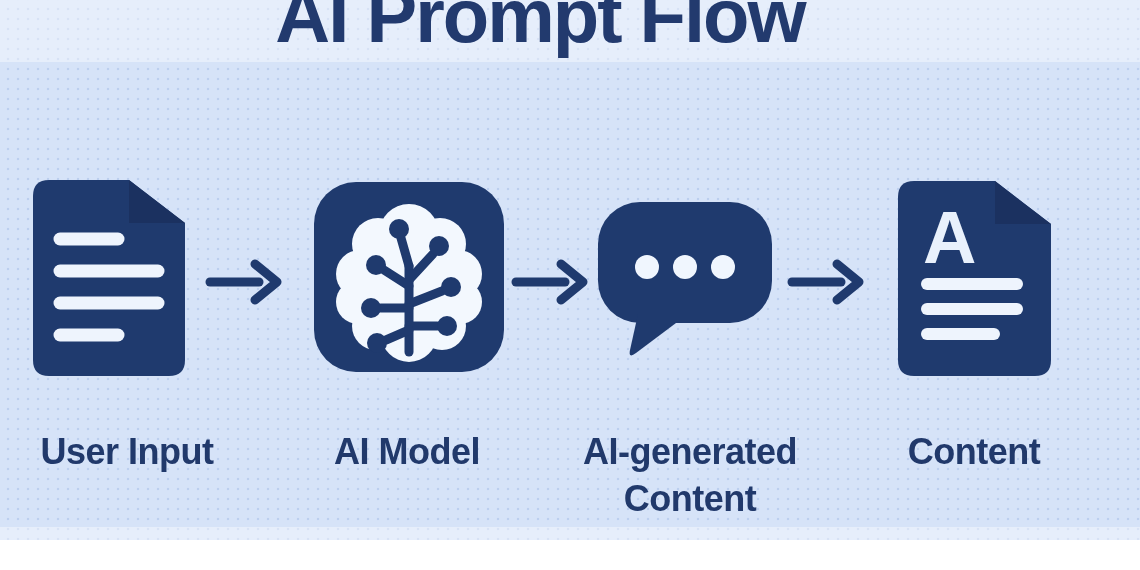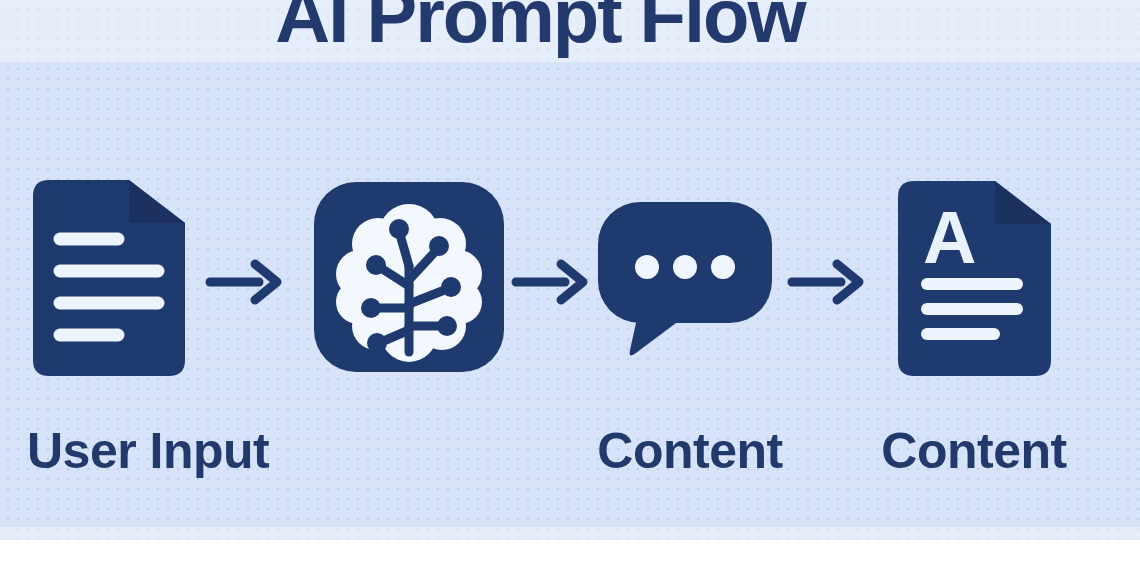--- a/index.html
+++ b/index.html
@@ -16,21 +16,21 @@
   .band.bottom{bottom:0;height:13px;}
   .title{
     position:absolute;top:-24px;left:0;width:1140px;margin:0;
     text-align:center;font-size:76px;line-height:80px;font-weight:bold;
     letter-spacing:-2px;color:#223a6e;transform:translateX(-30px);
     white-space:nowrap;
   }
   .icon{position:absolute;}
   .step-label{
     position:absolute;top:428px;text-align:center;
-    font-size:50px;line-height:47px;font-weight:bold;color:#21396b;
+    font-size:36px;line-height:47px;font-weight:bold;color:#21396b;
     letter-spacing:-0.5px;white-space:nowrap;
   }
   .arrow{position:absolute;top:254px;}
 </style>
 </head>
 <body>
 
 <div class="canvas">
 
   <div class="band top"></div>
@@ -113,20 +113,24 @@
     <polygon points="97,0 153,43 97,43" fill="#1b3160"></polygon>
     <text x="25" y="82" font-family="Liberation Sans, sans-serif" font-size="74" font-weight="bold" fill="#e9f1fc">A</text>
     <line x1="29" y1="103" x2="119" y2="103" stroke="#eef4fd" stroke-width="12" stroke-linecap="round"></line>
     <line x1="29" y1="128" x2="119" y2="128" stroke="#eef4fd" stroke-width="12" stroke-linecap="round"></line>
     <line x1="29" y1="153" x2="96" y2="153" stroke="#eef4fd" stroke-width="12" stroke-linecap="round"></line>
   </svg>
 
   <div class="step-label" style="left:27px;width:200px;">
     <div>User Input</div>
   </div>
+  <div class="step-label" style="left:307px;width:200px;">
+    <div>AI Model</div>
+  </div>
   <div class="step-label" style="left:565px;width:250px;">
+    <div>AI-generated</div>
     <div>Content</div>
   </div>
   <div class="step-label" style="left:874px;width:200px;">
     <div>Content</div>
   </div>
 
 </div>
 
 </body></html>

